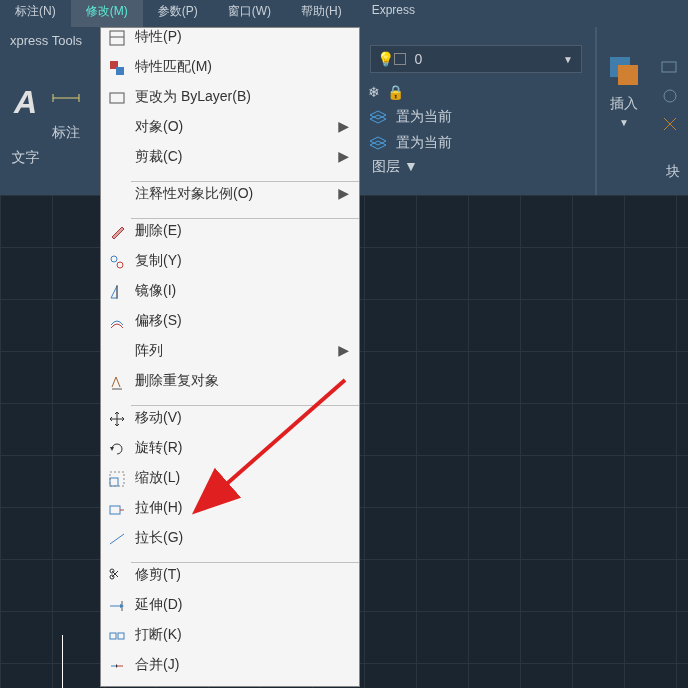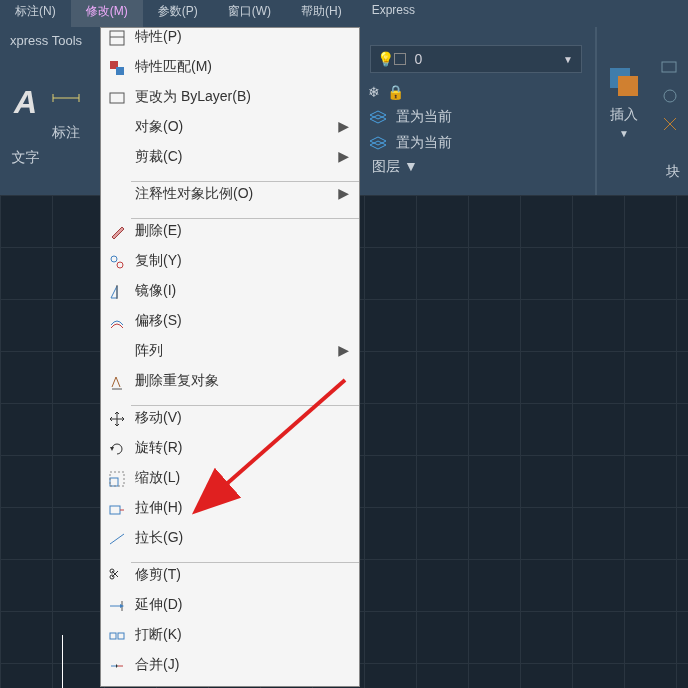--- a/index.html
+++ b/index.html
@@ -1,40 +1,40 @@
 <!DOCTYPE html>
 <html><head>
 <meta charset="utf-8">
 <style>
 *{margin:0;padding:0;box-sizing:border-box;font-family:"Microsoft YaHei",sans-serif}
 body{background:#1a2530;width:688px;height:688px;overflow:hidden;position:relative;color:#d0d0d0}
 .menubar{display:flex;background:#34495e;height:27px;font-size:12px}
 .menubar div{padding:3px 15px;color:#c8d0d8}
-.menubar .active{background:#4a5c6e;color:#f0abfc}
+.menubar .active{background:#4a5c6e;color:#5eead4}
 .ribbon{display:flex;background:#34495e;height:168px;position:relative}
 .panel{border-right:1px solid #455a6e;height:168px;position:relative}
 .panel-title{position:absolute;bottom:4px;left:0;right:0;text-align:center;color:#c8d0d8;font-size:14px}
 .p1{width:100px}
 .p1 .toolrow{display:flex;padding:4px}
 .p1 span{font-size:13px;color:#c8d0d8;padding:2px 6px}
 .text-icon{font-size:32px;font-weight:bold;color:#e0e0e0;font-style:italic;padding:20px 10px}
 .label{text-align:center;font-size:14px;color:#c8d0d8;padding-top:8px}
 .dropdown{position:absolute;top:27px;left:100px;width:260px;background:#f5f5f5;color:#333;border:1px solid #888;z-index:10;font-size:14px}
 .menu-item{display:flex;align-items:flex-start;height:30px;padding:0 6px;position:relative}
 .mi-icon{width:20px;height:20px;margin-right:8px;display:flex;align-items:center;justify-content:center;font-size:14px}
 .mi-arrow{position:absolute;right:10px;color:#555}
 .sep{height:1px;background:#c0c0c0;margin:3px 0 3px 30px}
 .layer-dd{position:absolute;top:45px;left:370px;width:212px;height:28px;background:#2c3e50;border:1px solid #4a5c6e;display:flex;align-items:center;padding:0 6px;color:#d0d0d8;font-size:14px}
 .layer-dd .sq{width:12px;height:12px;border:1px solid #888;margin-right:8px}
 .layer-dd .dn{position:absolute;right:8px;font-size:10px}
 .rib-btns{position:absolute;left:364px;top:80px;font-size:14px;color:#c8d0d8}
 .rib-btns div{display:flex;align-items:center;gap:8px;padding:4px}
 .layer-title{position:absolute;left:372px;top:158px;color:#c8d0d8;font-size:14px}
 .vline{position:absolute;left:596px;top:27px;width:1px;height:168px;background:#455a6e}
-.insert{position:absolute;left:606px;top:64px;text-align:center;color:#c8d0d8;font-size:14px}
+.insert{position:absolute;left:606px;top:53px;text-align:center;color:#c8d0d8;font-size:14px}
 .insert .ic{width:36px;height:36px;margin-bottom:6px}
 .block-title{position:absolute;left:666px;top:163px;color:#c8d0d8;font-size:14px}
 .canvas{position:absolute;top:195px;left:0;right:0;bottom:0;background:#1a2530}
 .grid{position:absolute;inset:0}
 .gl{position:absolute;background:#2a3540}
 .cross{position:absolute;left:62px;top:500px}
 .cross .v{position:absolute;width:1px;height:120px;top:-60px;background:#fff}
 .arrow{position:absolute;z-index:20;pointer-events:none}
 .ext-icons{position:absolute;left:658px;top:52px}
 .ext-icons div{width:24px;height:24px;margin:4px 0}

